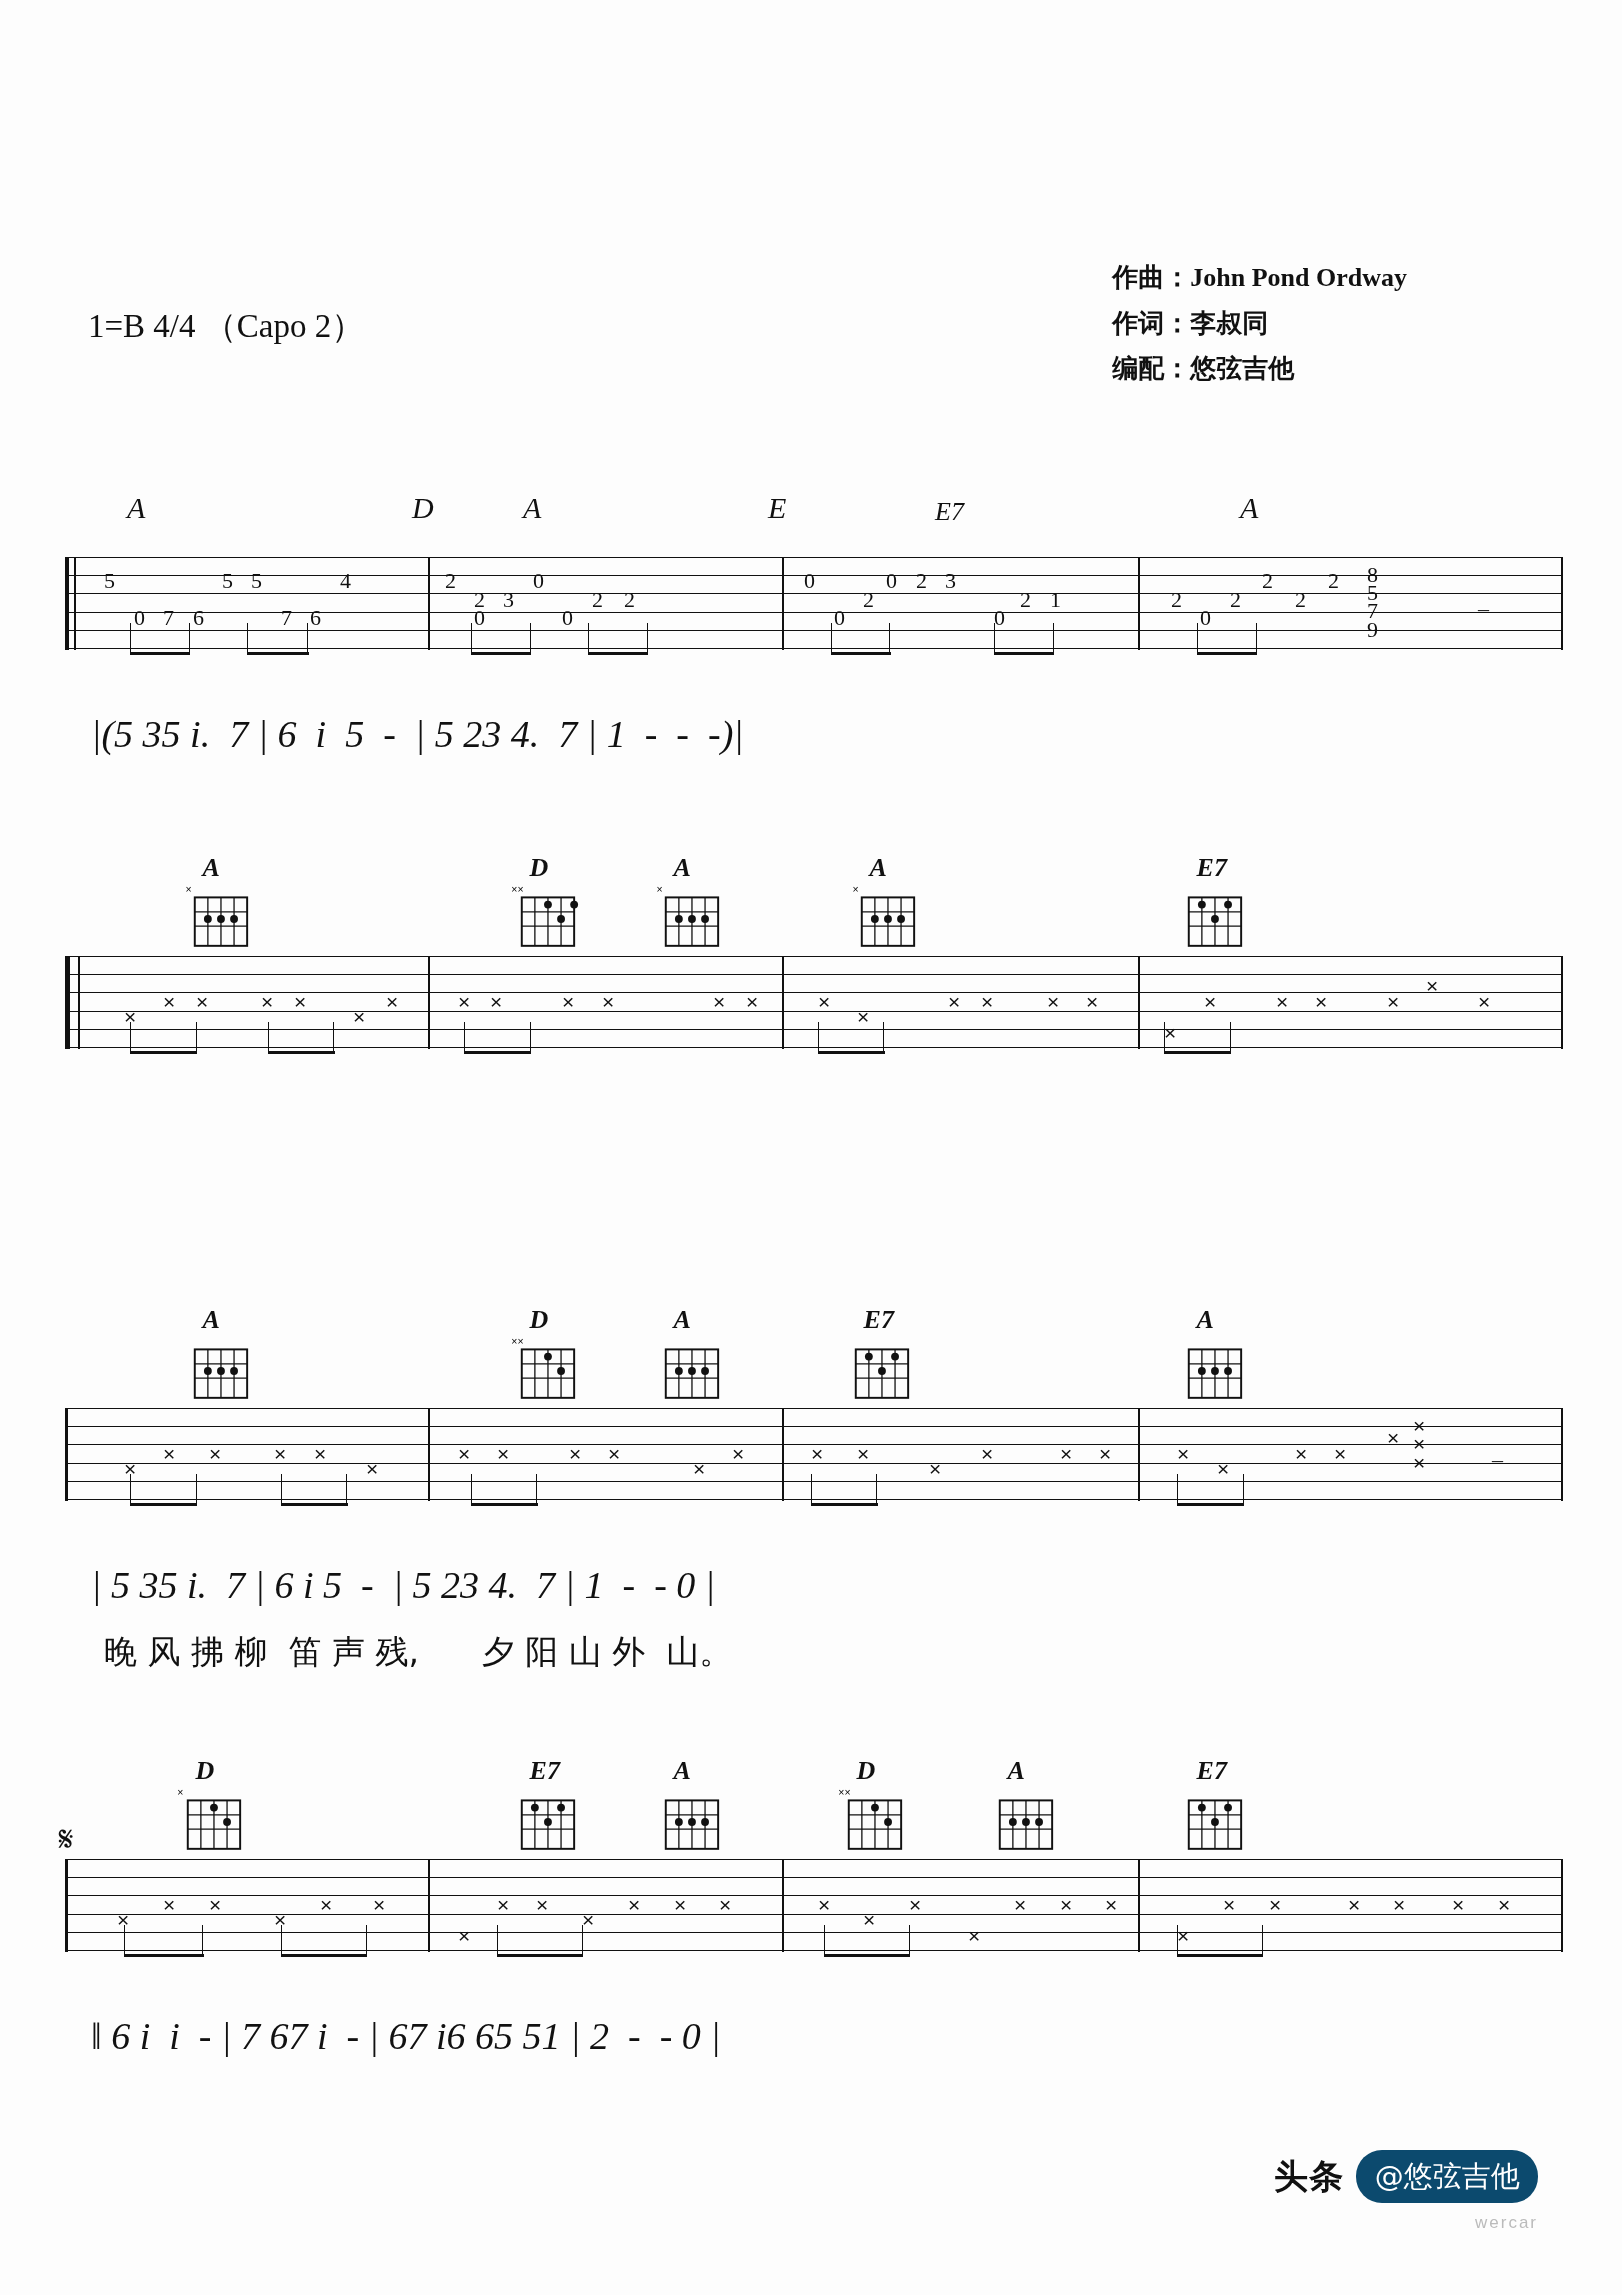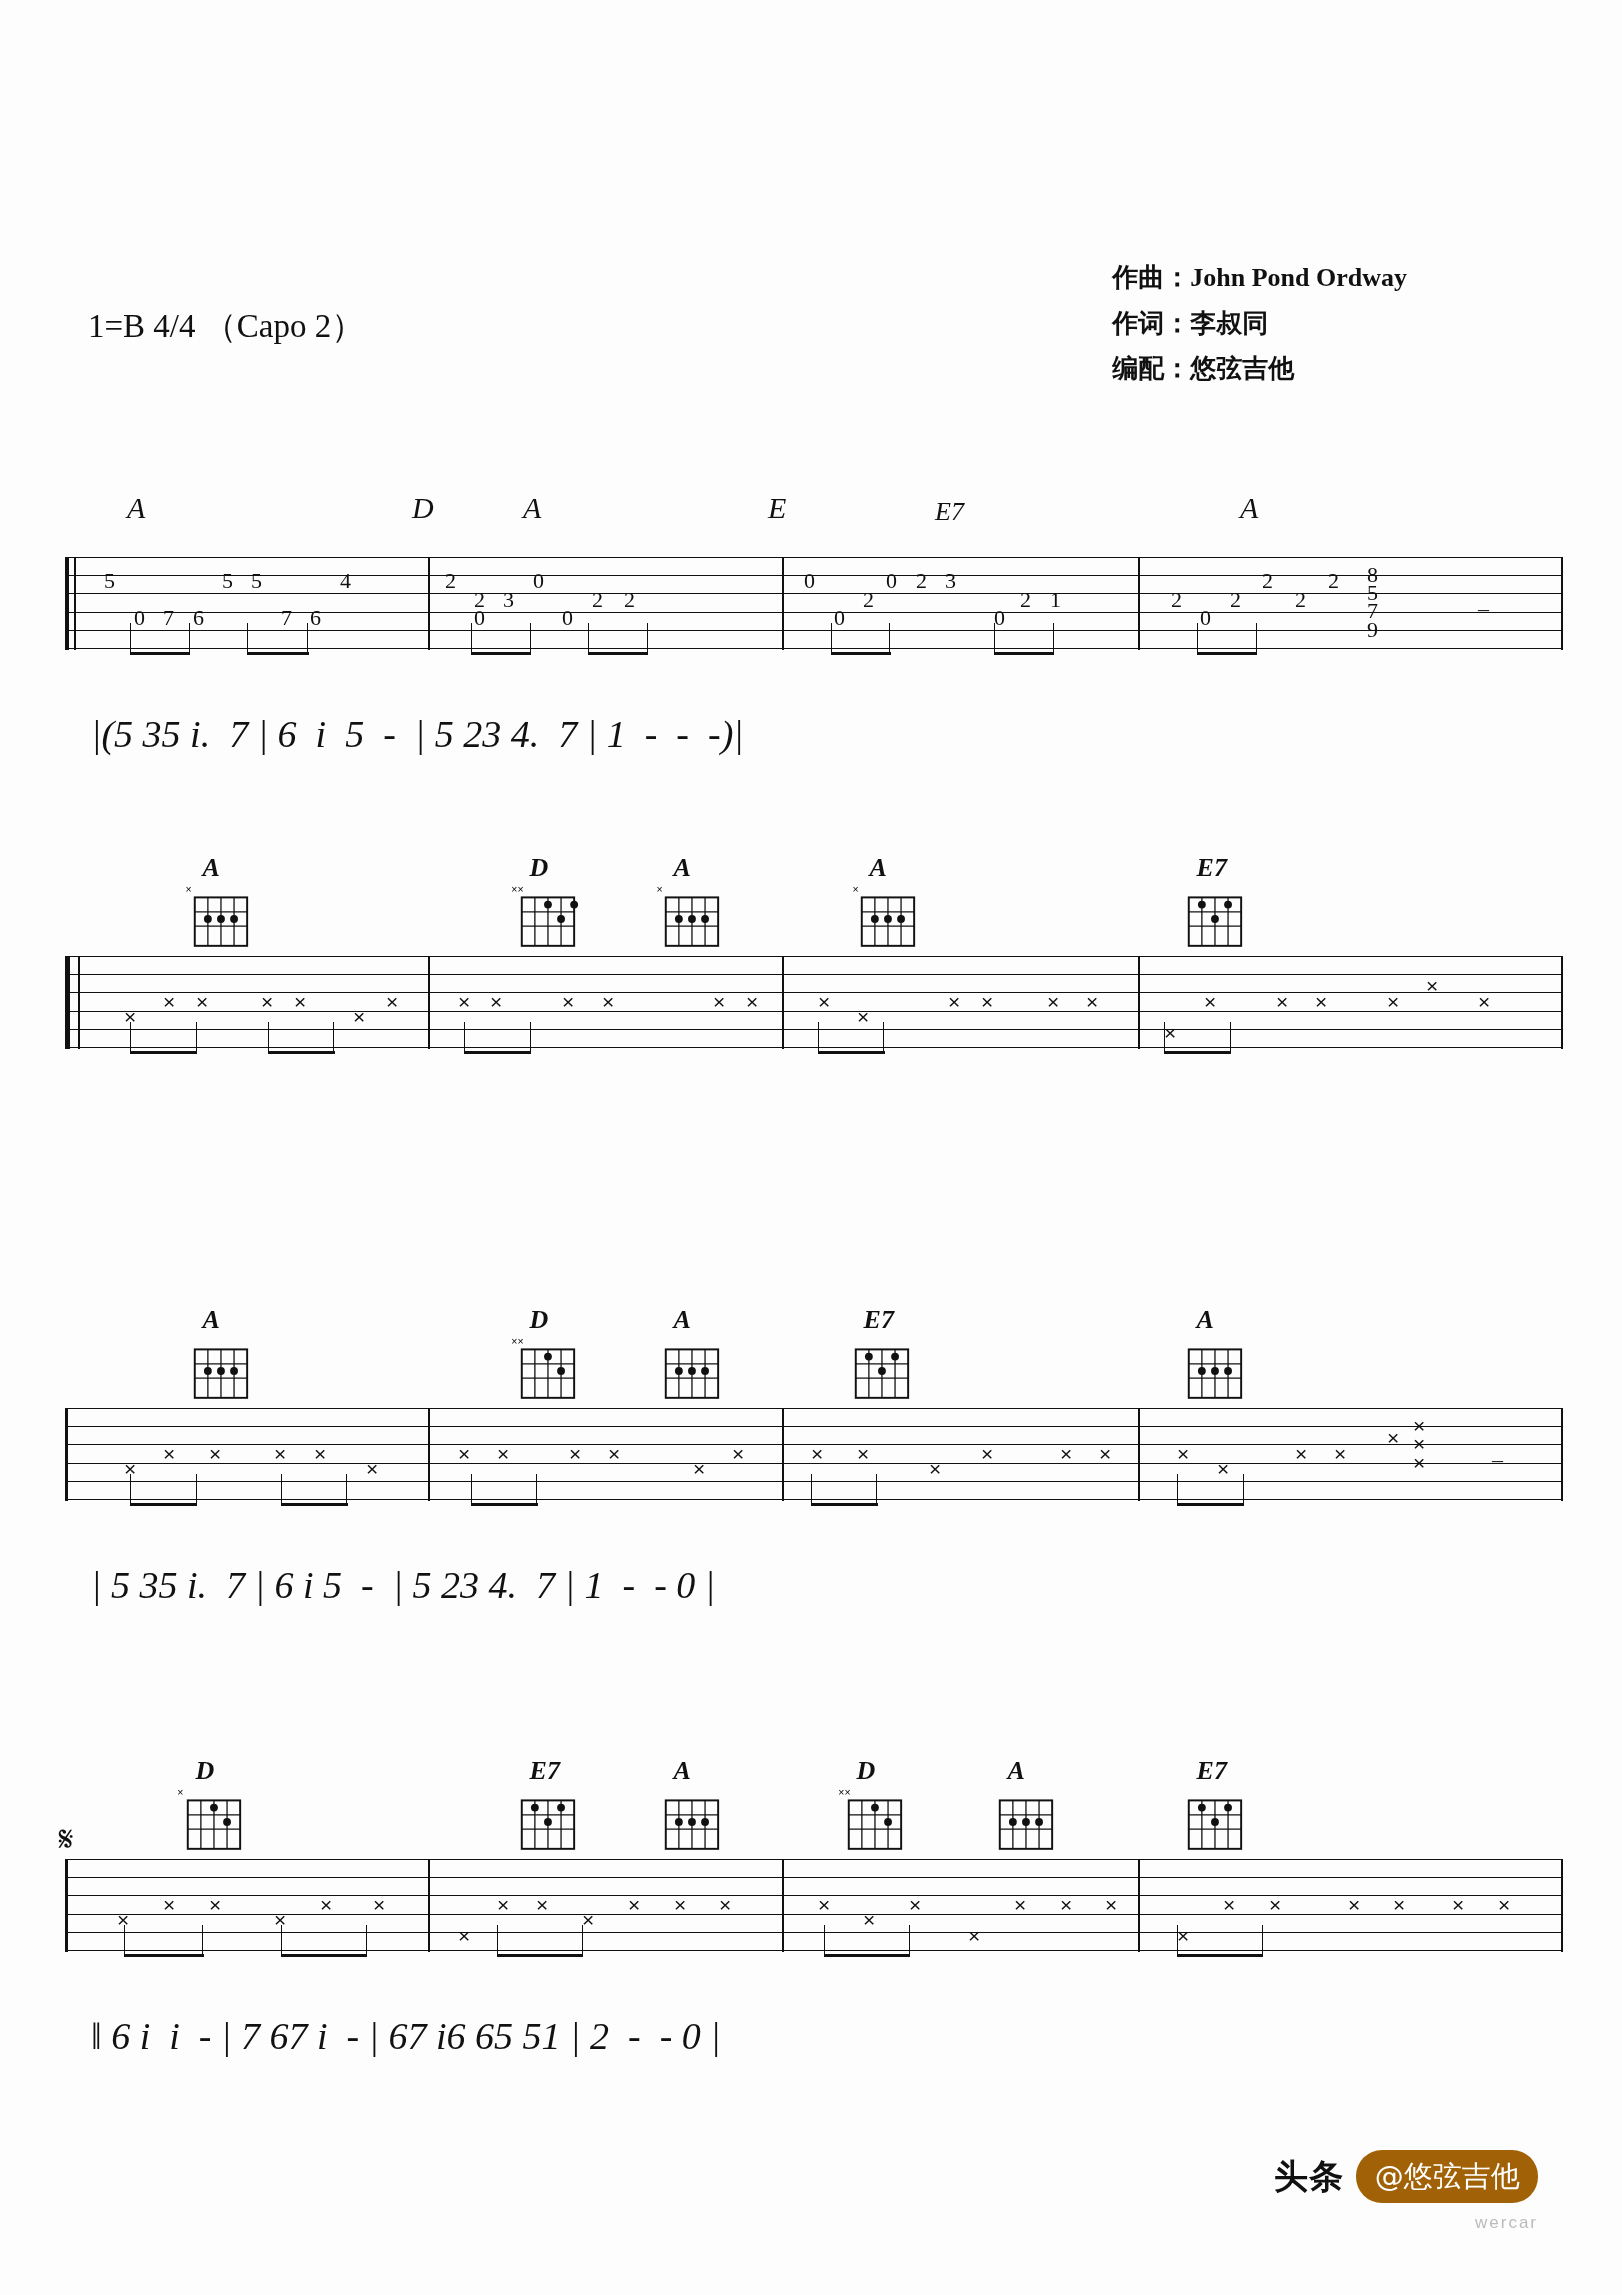--- a/index.html
+++ b/index.html
@@ -158,21 +158,21 @@
     align-items: center;
     gap: 11.8px;
   }
   .toutiao {
     font-size: 34px;
     font-weight: bold;
     font-family: "DejaVu Sans", sans-serif;
     letter-spacing: 1.3px;
   }
   .brandpill {
-    background: #a16207;
+    background: #0c4a6e;
     color: #fff;
     border-radius: 26px;
     padding: 6.5px 18.3px;
     font-size: 29px;
     font-family: "DejaVu Sans", sans-serif;
     white-space: nowrap;
   }
   .sitemark {
     position: absolute;
     right: 85px;
@@ -561,20 +561,23 @@
       <div class="stem" style="left:811px;top:73px; height:31px;"></div>
       <div class="beam" style="left:746px;top:102px; width:67px;"></div>
       <div class="stem" style="left:1112px;top:73px; height:31px;"></div>
       <div class="stem" style="left:1178px;top:73px; height:31px;"></div>
       <div class="beam" style="left:1112px;top:102px; width:67px;"></div>
     </div>
 
     <div class="notation">
       <span class="nt" style="left:26px;">| 5 35 i.  7 | 6 i 5  -  | 5 23 4.  7 | 1  -  - 0 |</span>
     </div>
+    <div class="lyrics">
+      <span class="ly" style="left:39px;">晚 风 拂 柳  笛 声 残,      夕 阳 山 外  山。</span>
+    </div>
   </div>
 
   <div class="system sys4">
 
     <div class="chordrow">
       <span class="segno" style="left:-6.5px; top:46px;">𝄋</span>
       <div class="chordbox" style="left:111px; top:13px;">
         <span class="cname">D</span>
         <svg width="72" height="72" viewBox="0 0 110 110">
           <rect x="18" y="22" width="80" height="74" fill="none" stroke="#111" stroke-width="3"></rect>

